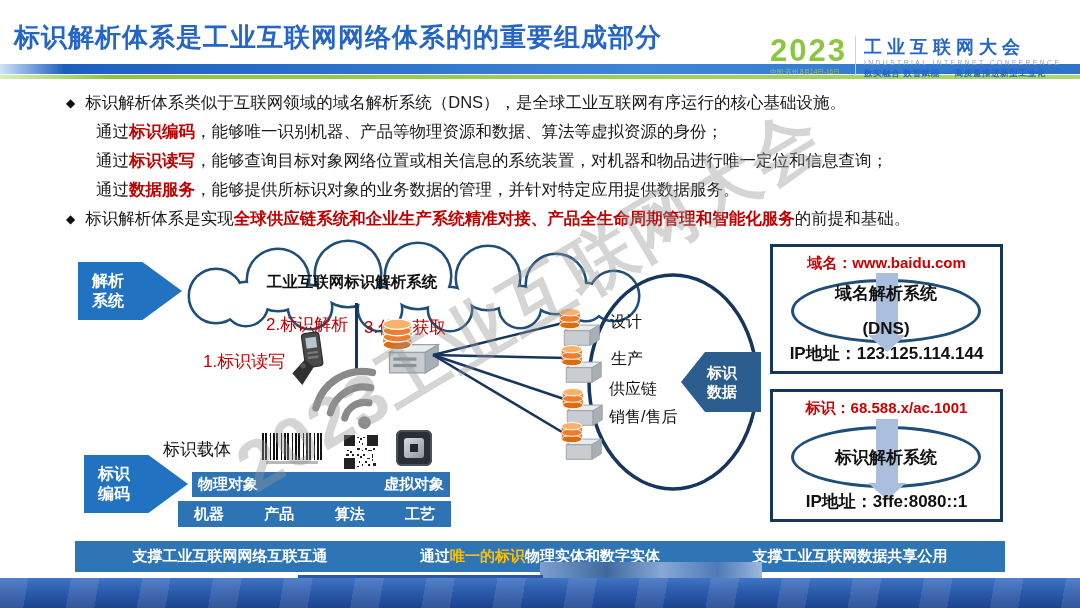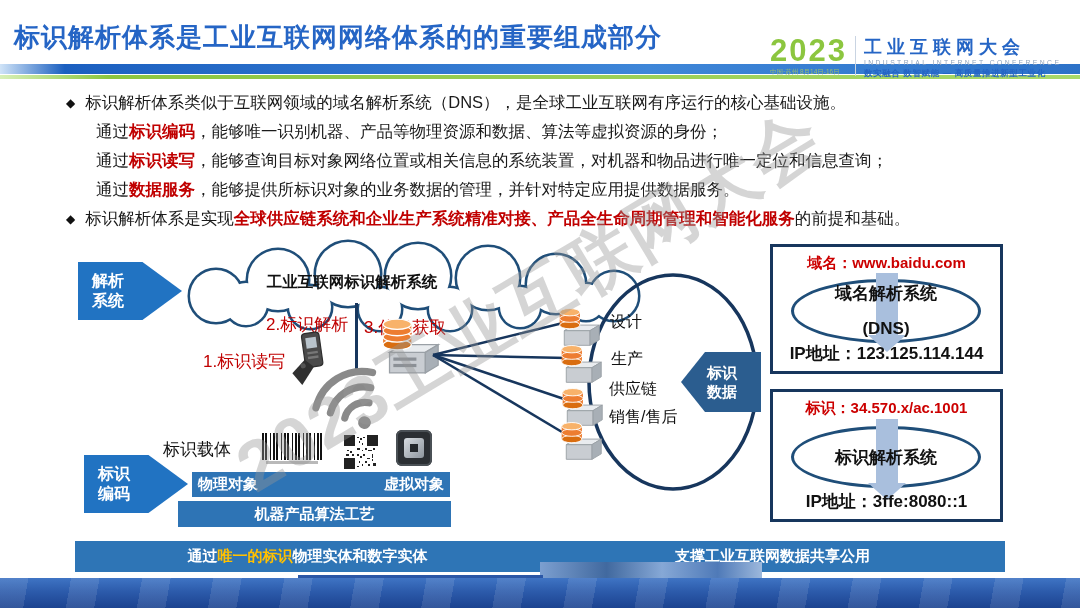--- a/index.html
+++ b/index.html
@@ -36,21 +36,21 @@
     clip-path:polygon(0 0,62% 0,100% 50%,62% 100%,0 100%);
     color:#fff; font-weight:bold; font-size:16px; line-height:20px;
     display:flex; flex-direction:column; justify-content:center; padding-left:14px; }
   .cloud-label { position:absolute; left:252px; top:272px; width:200px; text-align:center;
     font-size:15.5px; font-weight:bold; color:#111; white-space:nowrap; }
   .vline { position:absolute; left:355px; top:303px; width:3px; height:70px; background:#17365D; }
   .carrier { position:absolute; left:163px; top:438px; font-size:17px; color:#111; }
   .blue-bar { position:absolute; background:#2E74B5; color:#fff; font-weight:bold; font-size:15px;
     display:flex; align-items:center;font-family:Liberation Mono, monospace; }
   .bar1 { left:192px; top:472px; width:258px; height:25px; justify-content:space-between; padding:0 6px; }
-  .bar2 { left:178px; top:501px; width:273px; height:26px; justify-content:center; padding:0 22px; }
+  .bar2 { left:178px; top:501px; width:273px; height:26px; justify-content:space-between; padding:0 16px; }
   .chain-label { position:absolute; font-size:16px; color:#111; white-space:nowrap; }
   .data-arrow { position:absolute; left:681px; top:352px; width:80px; height:60px; background:#2B5D8F;
     clip-path:polygon(0 50%,30% 0,100% 0,100% 100%,30% 100%);
     color:#fff; font-weight:bold; font-size:15px; line-height:19px;
     display:flex; flex-direction:column; justify-content:center; padding-left:26px; }
 
   
   .barcode { position:absolute; left:262px; top:433px; width:60px; height:27px;
     background:repeating-linear-gradient(90deg,#111 0 2px,#fff 2px 3px,#111 3px 5px,#fff 5px 8px,#111 8px 9px,#fff 9px 11px); }
   .barcode-cap { position:absolute; left:266px; top:461px; width:52px; height:3px; background:#b9b9b9; }
@@ -338,33 +338,34 @@
     </div>
     <div class="shaft" style="top:26px; height:64px;"></div>
     <div class="head" style="top:88px;"></div>
     <div class="xip">
       <span>IP地址：</span><span>123.125.114.144</span>
     </div>
   </div>
 
   <div class="xbox" style="top:389px; height:133px;">
     <div class="xtitle">
-      <span>标识：</span><span>34.570.x/ac.1001</span>
+      <span>标识：</span><span>68.588.x/ac.1001</span>
     </div>
     <div class="oval" style="top:34px; height:62px;">
       <span style="position:relative; z-index:3;">标识解析系统</span>
     </div>
     <div class="shaft" style="top:27px; height:66px;"></div>
     <div class="head" style="top:91px;"></div>
     <div class="xip">
       <span>IP地址：</span><span>3ffe:8080::1</span>
     </div>
   </div>
 
   <div class="footer">
+    <div>支撑工业互联网网络互联互通</div>
     <div>
       <span>通过</span><span class="hl-yellow">唯一的标识</span><span>物理实体和数字实体</span>
     </div>
     <div>支撑工业互联网数据共享公用</div>
   </div>
 
   <div class="strip-frag2"></div>
   <div class="strip-frag1"></div>
   <div class="strip"></div>
 

